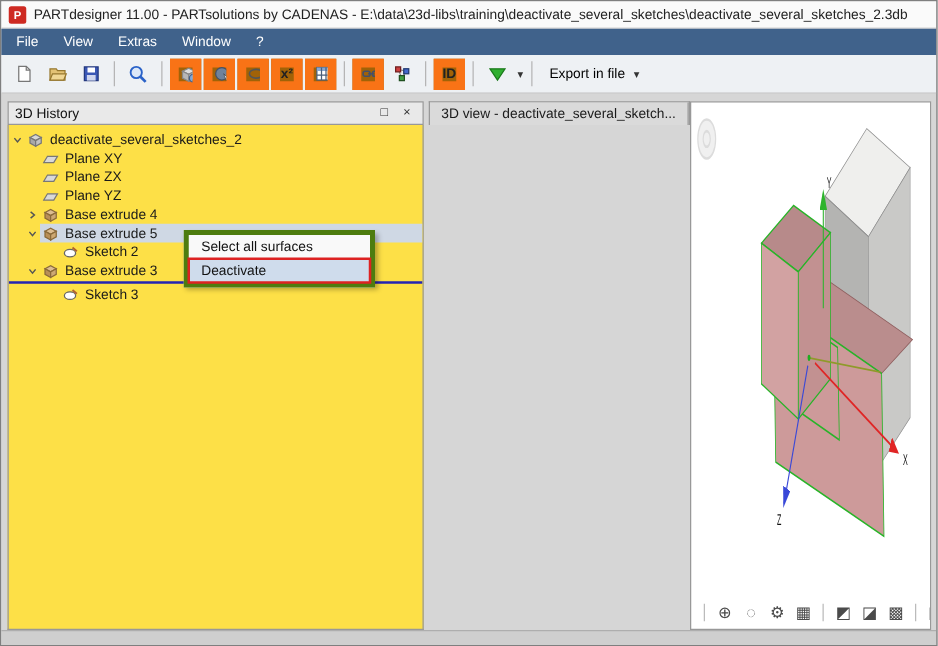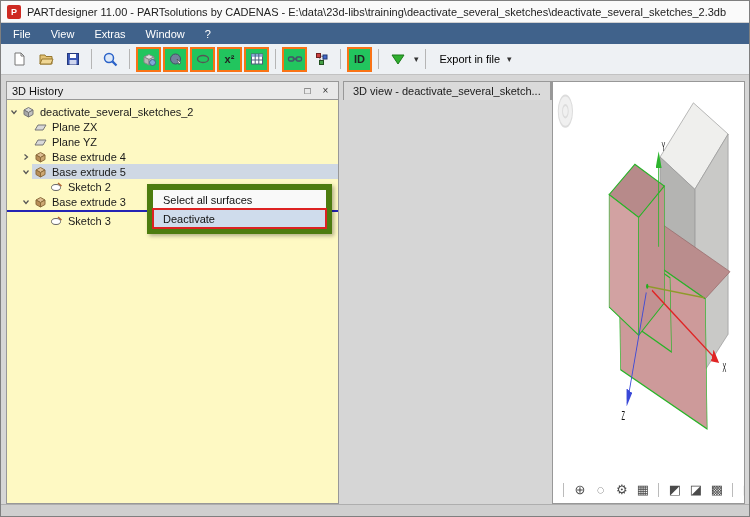--- a/index.html
+++ b/index.html
@@ -19,49 +19,49 @@
               display:flex; align-items:center; justify-content:center; border-radius:2px; flex:0 0 auto; }
   .title-text { white-space:nowrap; overflow:hidden; text-overflow:ellipsis; color:#222; }
   
   .menubar { height:21px; background:#40628b; display:flex; align-items:stretch; padding:0 2px; }
   .menu-item { color:#fff; padding:0 10px; display:flex; align-items:center; cursor:default; }
   
   .toolbar { height:31px; background:#eef1f4; display:flex; align-items:center; padding:0 5px;
              gap:2px; border-bottom:1px solid #c2c2c2; }
   .tb-btn { width:25px; height:25px; display:flex; align-items:center; justify-content:center;
             border:none; background:transparent; padding:0; }
-  .tb-toggle { border:2px solid #f97316; background:#22c55e; }
+  .tb-toggle { border:7px solid #f97316; background:#a16207; }
   .tb-sep { width:1px; height:20px; background:#b5b5b5; margin:0 4px; flex:0 0 auto; }
   .tb-text { font-weight:bold; font-size:11px; color:#222; }
   .caret { font-size:9px; color:#333; margin-left:2px; }
   .export-btn { height:25px; display:flex; align-items:center; gap:5px; padding:0 8px;
                 border:none; background:transparent; font-size:11px;justify-content:space-between; }
   
   .content { display:flex; height:429px; padding:6px 4px 0 5px; gap:4px; background:#d6d6d6; }
   
   .left-panel { width:333px; display:flex; flex-direction:column; }
   .panel-header { height:19px; background:#e9e9e9; border:1px solid #989898; display:flex;
                   align-items:center; padding:0 5px; gap:3px; }
   .panel-title { flex:1; color:#111; }
   .ph-btn { width:15px; height:14px; display:flex; align-items:center; justify-content:center;
             font-size:10px; color:#333; border:none; background:transparent; padding:0; }
-  .tree { flex:1; background:#fef9c3; border:1px solid #989898; border-top:none; padding-top:4px;
+  .tree { flex:1; background:#fde047; border:1px solid #989898; border-top:none; padding-top:4px;
           position:relative; overflow:hidden; }
   .tree-row { height:15px; display:flex; align-items:center; }
   .chev-slot { width:13px; flex:0 0 13px; display:flex; align-items:center; justify-content:center; }
   .row-body { flex:1; display:flex; align-items:center; height:15px; }
   .row-body.selected { background:#cfd8e4; }
   .t-icon { width:17px; flex:0 0 17px; display:flex; align-items:center; justify-content:center; }
   .t-label { padding:0 3px; white-space:nowrap; }
   .ind1 { padding-left:12px; }
   .ind2 { padding-left:28px; }
   .insert-line { height:2px; background:#2424b4; margin:1px 0; }
   
-  .context-menu { position:absolute; left:140px; top:84px; width:185px; background:#f9f9f9;
-                  border:6px solid #4d7c0f; box-shadow:2px 2px 4px rgba(0,0,0,.3); z-index:20; }
+  .context-menu { position:absolute; left:140px; top:84px; width:153px; background:#f9f9f9;
+                  border:4px solid #4d7c0f; box-shadow:2px 2px 4px rgba(0,0,0,.3); z-index:20; }
   .cm-item { height:19px; display:flex; align-items:center; padding:0 10px; color:#111; }
   .cm-item.hl { background:#cfdcec; outline:2px solid #dd2222; outline-offset:-1px; }
   
   .right-panel { flex:1; display:flex; min-width:0; }
   .tab-bar { height:19px; background:#c6c6c6; display:flex; align-items:stretch; border:1px solid #989898;
              border-bottom:none; }
   .tab { background:#dadada; border-right:1px solid #989898; display:flex; align-items:center;
          padding:0 9px; white-space:nowrap; }
   .viewport { flex:1; background:#ffffff; border:1px solid #989898; position:relative; overflow:hidden; }
   .scene { position:absolute; left:0; top:0; width:100%; height:100%; }
@@ -205,20 +205,31 @@
               <svg width="13" height="12">
                 <polygon points="2,4 6.5,1.5 11,4 6.5,6.5" fill="#d6d6d6" stroke="#777"></polygon>
                 <polygon points="2,4 6.5,6.5 6.5,11 2,8.5" fill="#a8a8a8" stroke="#777"></polygon>
                 <polygon points="6.5,6.5 11,4 11,8.5 6.5,11" fill="#c2c2c2" stroke="#777"></polygon>
               </svg>
             </span>
         <span class="t-label">deactivate_several_sketches_2</span>
           </span>
       </div>
 
+      <div class="tree-row ind1">
+        <span class="chev-slot"></span>
+        <span class="row-body">
+            <span class="t-icon">
+              <svg width="13" height="12">
+                <polygon points="1,9 4,4 12,4 9,9" fill="#d9d9d9" stroke="#777"></polygon>
+              </svg>
+            </span>
+        <span class="t-label">Plane XY</span>
+          </span>
+      </div>
 
       <div class="tree-row ind1">
         <span class="chev-slot"></span>
         <span class="row-body">
             <span class="t-icon">
               <svg width="13" height="12">
                 <polygon points="1,9 4,4 12,4 9,9" fill="#d9d9d9" stroke="#777"></polygon>
               </svg>
             </span>
         <span class="t-label">Plane ZX</span>

